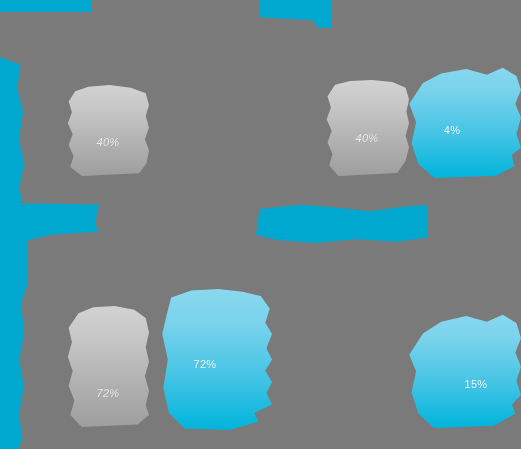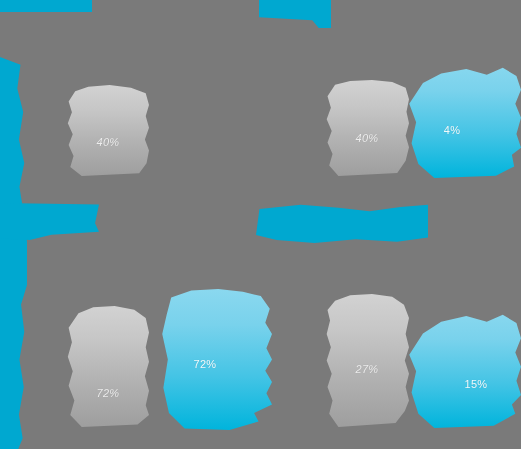--- a/index.html
+++ b/index.html
@@ -98,24 +98,20 @@
     </div>
 
     <div class="bar bar-cyan" style="left:97px; bottom:0px; width:112px; height:141px;
                 clip-path: polygon(10% 6%, 28% 1%, 52% 0%, 74% 2%, 90% 5%, 98% 14%, 94% 24%, 100% 32%, 95% 42%, 100% 50%, 94% 58%, 100% 66%, 95% 74%, 100% 82%, 84% 88%, 88% 94%, 62% 100%, 22% 99%, 8% 88%, 3% 70%, 7% 50%, 2% 32%, 6% 18%);">
       <div class="bar-label" style="bottom:60px; left:0px; width:90px;">72%</div>
     </div>
   </div>
 
   <div class="panel" style="left:325px; top:285px; width:196px; height:145px;">
 
-    <div class="bar bar-gray" style="left:0px; bottom:3px; width:84px; height:133px;
-                clip-path: polygon(12% 5%, 30% 1%, 56% 0%, 80% 2%, 94% 8%, 100% 18%, 96% 30%, 100% 40%, 95% 50%, 100% 60%, 96% 70%, 100% 80%, 95% 88%, 84% 97%, 16% 100%, 5% 90%, 9% 80%, 3% 70%, 8% 60%, 2% 50%, 7% 40%, 2% 30%, 6% 20%, 3% 12%);">
-      <div class="bar-label on-gray" style="bottom:52px;">27%</div>
-    </div>
 
     <div class="bar bar-cyan" style="left:82px; bottom:2px; width:114px; height:118px;
                 clip-path: polygon(14% 20%, 30% 10%, 52% 5%, 70% 10%, 84% 4%, 96% 11%, 100% 24%, 95% 36%, 100% 48%, 96% 60%, 100% 72%, 92% 80%, 95% 88%, 76% 98%, 24% 100%, 10% 88%, 4% 70%, 8% 52%, 2% 38%);">
       <div class="bar-label" style="bottom:38px; left:0px; width:90px;padding-left:24px;">15%</div>
     </div>
   </div>
 
 </div>
 
 </body></html>

